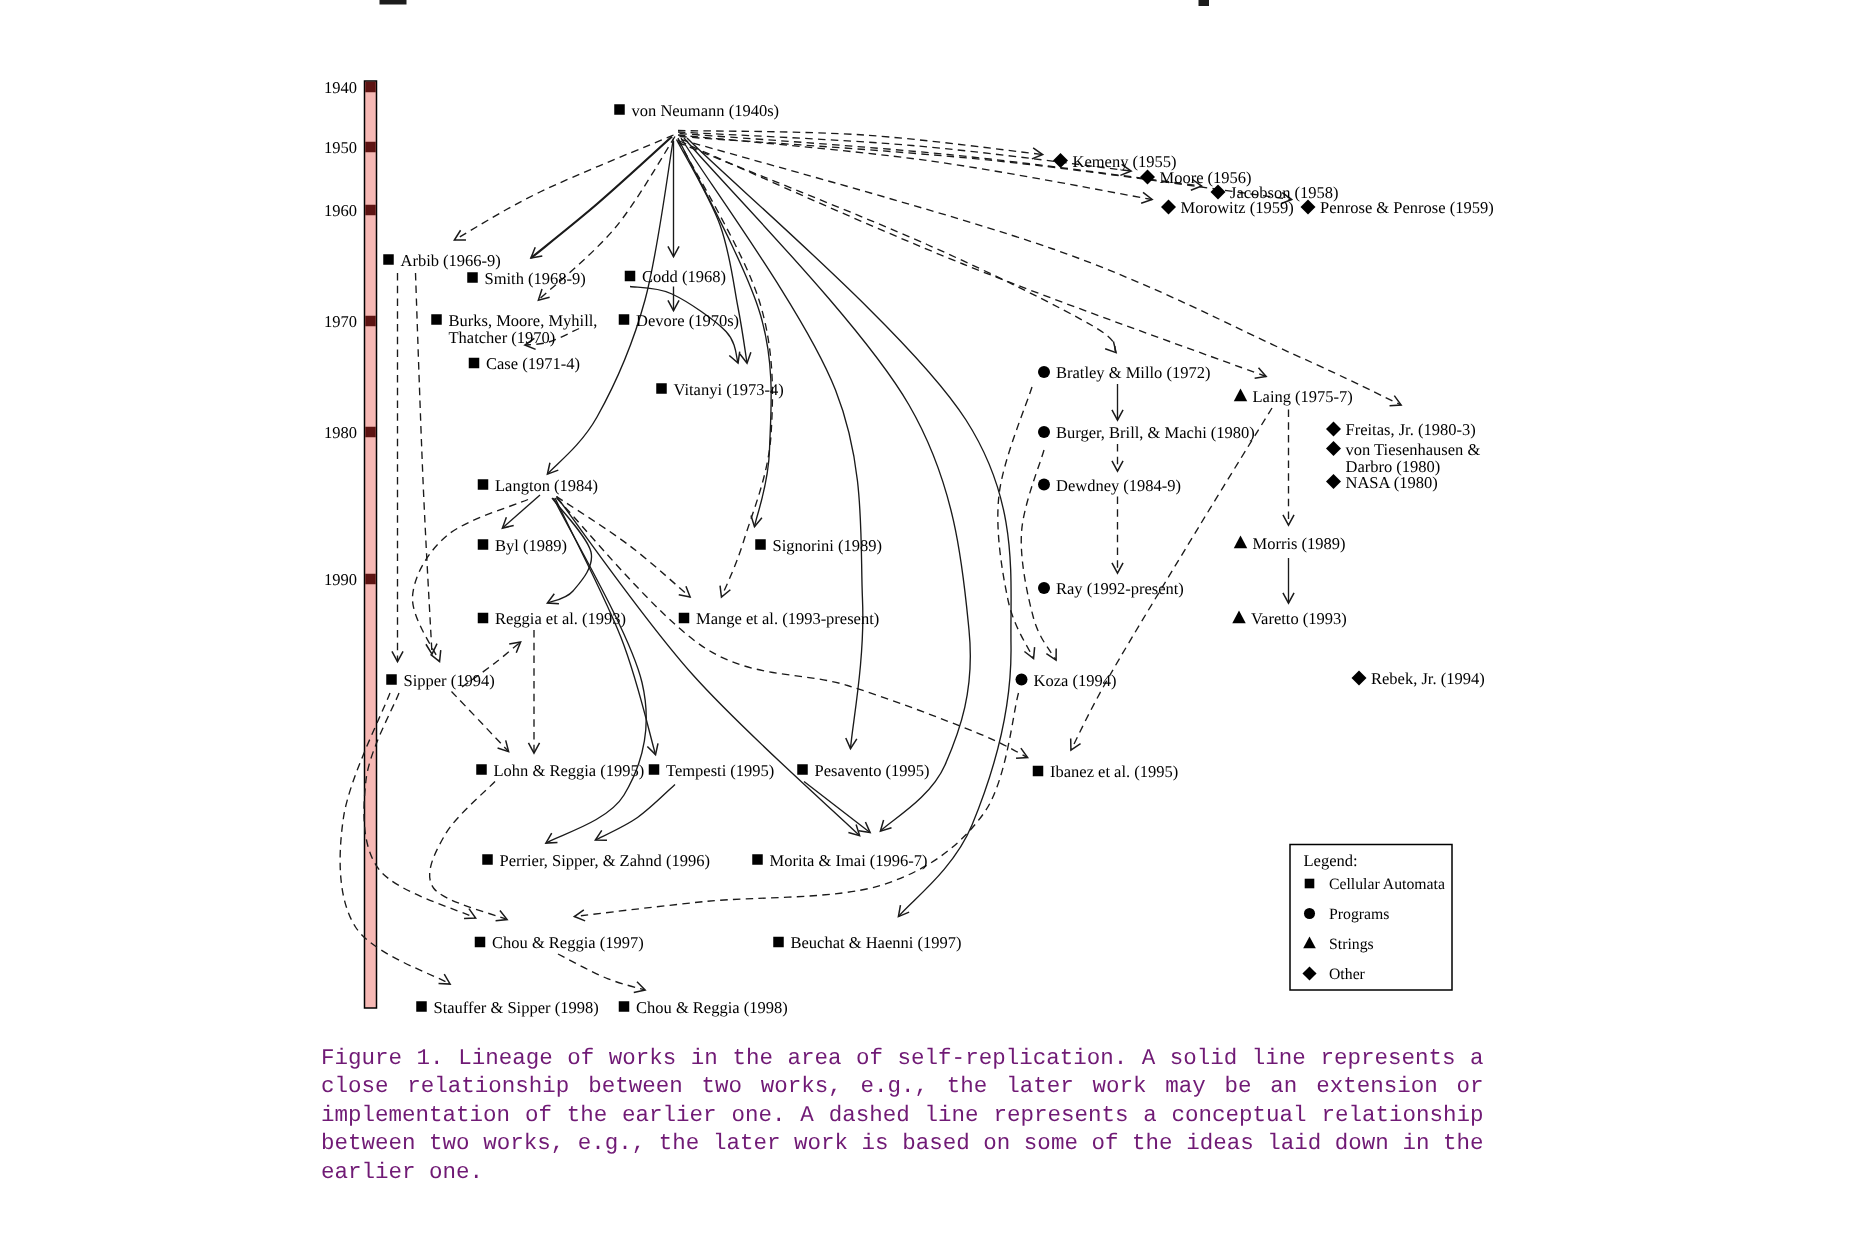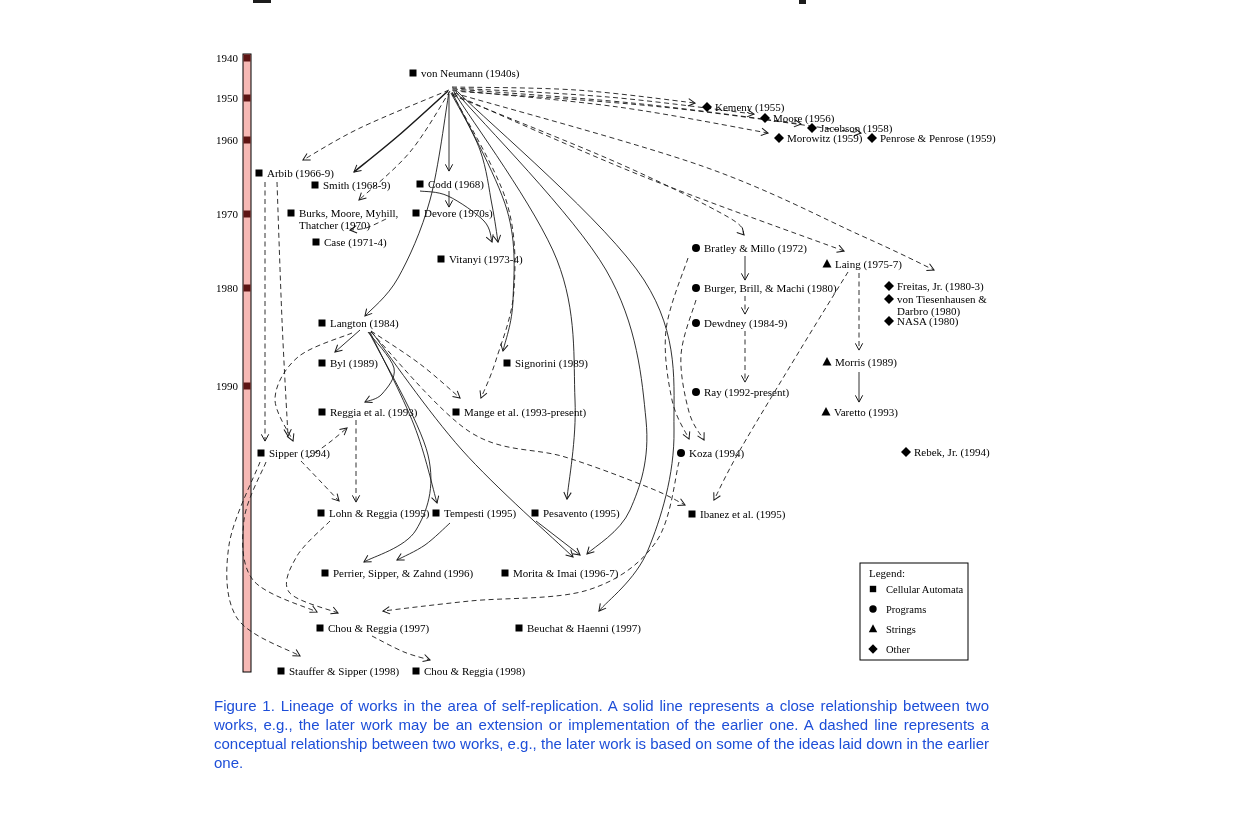--- a/index.html
+++ b/index.html
@@ -1,22 +1,22 @@
 <!DOCTYPE html>
 <html><head>
 <meta charset="utf-8">
 <style>
   html,body{margin:0;padding:0;background:#fff;}
   #page{position:relative;width:1014px;height:840px;background:#ffffff;overflow:hidden;
         font-family:"Liberation Serif","DejaVu Serif",serif;}
   #diagram{position:absolute;left:0;top:0;}
   .crop-frag{position:absolute;background:#1c1c1c;}
   #caption{position:absolute;left:214px;top:696px;width:775px;
-           font-family:Liberation Sans, sans-serif;
-           font-size:15px;line-height:1.27;color:#1d4ed8;text-align:justify;}
+           font-family:Liberation Mono, monospace;
+           font-size:15px;line-height:1.27;color:#701a75;text-align:justify;}
   svg text{fill:#000;}
   .node-label{font-size:11px;}
   .year-label{font-size:11px;}
   .legend-title{font-size:11px;}
   .legend-label{font-size:10.5px;}
 </style>
 </head>
 <body>
 
 <div id="page">

